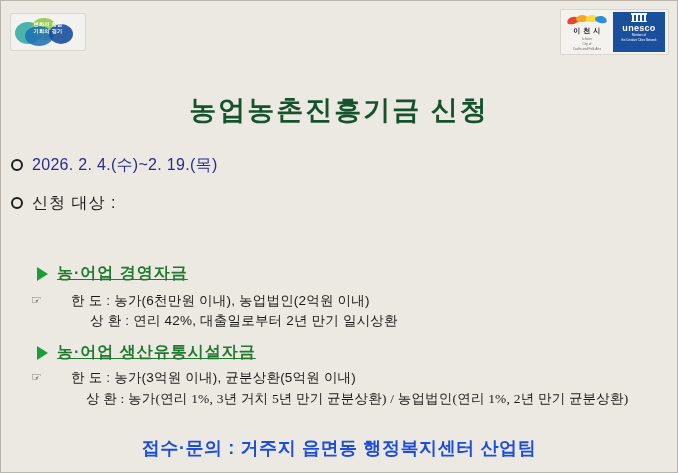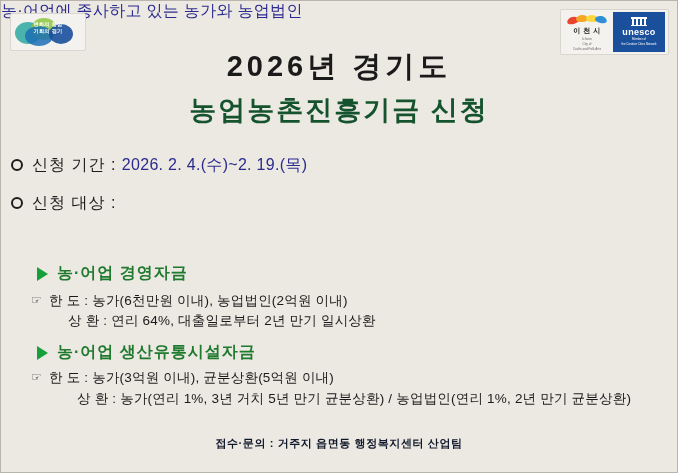--- a/index.html
+++ b/index.html
@@ -45,21 +45,21 @@
   .ic{position:absolute;height:7px;border-radius:50% 50% 50% 50%/60% 60% 40% 40%;top:3px;}
   .ic-a{left:0;width:12px;background:#e8442e;transform:rotate(-14deg);}
   .ic-b{left:9px;width:12px;background:#f5a623;transform:rotate(-4deg);top:1px;}
   .ic-c{left:19px;width:12px;background:#ffd83d;transform:rotate(4deg);top:1px;}
   .ic-d{left:28px;width:12px;background:#2f8fd6;transform:rotate(12deg);top:2px;}
   .icheon-name{font-size:7px;font-weight:bold;color:#222;margin-top:1px;letter-spacing:.5px;}
   .icheon-sub{font-size:3.2px;line-height:4px;color:#6a6a6a;text-align:center;margin-top:1px;}
 
   .logo-unesco{
     width:52px;background:#1a4f9c;color:#fff;
-    display:flex;flex-direction:column;align-items:center;justify-content:center;
+    display:flex;flex-direction:column;align-items:center;
     padding:1px 2px;box-sizing:border-box;
   }
   .un-temple{width:16px;height:9px;position:relative;margin-bottom:1px;}
   .un-temple .roof{position:absolute;left:0;top:0;width:16px;height:2px;background:#fff;}
   .un-temple .col{position:absolute;top:2px;width:1.6px;height:6px;background:#fff;}
   .un-temple .base{position:absolute;left:0;bottom:0;width:16px;height:1.4px;background:#fff;}
   .un-name{font-size:9px;font-weight:bold;letter-spacing:.3px;line-height:10px;}
   .un-sub{font-size:2.9px;line-height:3.6px;text-align:center;margin-top:1px;}
 
   
@@ -80,46 +80,46 @@
   }
   .lbl{color:#1d1d1d;font-weight:normal;white-space:pre;letter-spacing:1px;}
   .val{color:#2b2b8f;letter-spacing:.3px;}
   #row-period{left:10px;top:154px;}
   #row-target{left:10px;top:192px;right:6px;}
   #row-target2{left:139px;top:222px;font-size:16px;color:#2b2b8f;letter-spacing:.3px;}
 
   
   .fund-head{
     position:absolute;display:flex;align-items:center;
-    font-size:16px;font-weight:bold;color:#1f7a2e;letter-spacing:1px;
+    font-size:16px;font-weight:bold;color:#1f7a2e;letter-spacing:1px;text-decoration:underline;
   }
   .tri{
     width:0;height:0;border-left:11px solid #17a03a;
     border-top:7px solid transparent;border-bottom:7px solid transparent;
     margin-right:9px;flex:none;
   }
   #fund1-head{left:36px;top:262px;}
   #fund2-head{left:36px;top:341px;text-align:right;}
 
-  .detail{position:absolute;font-size:13.5px;color:#1a1a1a;letter-spacing:.2px;white-space:nowrap;}
+  .detail{position:absolute;font-size:13.5px;color:#1a1a1a;letter-spacing:.2px;white-space:nowrap;margin-left:22px;}
   .hand{
     position:absolute;font-size:12px;color:#2a2a2a;
     font-family:"DejaVu Sans",sans-serif;
   }
   #f1-hand{left:30px;top:292px;}
   #f1-limit{left:48px;top:291px;}
   #f1-repay{left:67px;top:311px;}
   #f2-hand{left:30px;top:369px;}
   #f2-limit{left:48px;top:368px;}
-  #f2-repay{left:76px;top:389px;}
+  #f2-repay{left:63px;top:389px;font-family:Liberation Serif, serif;}
 
   
   .footer{
     position:absolute;left:0;right:0;top:435px;text-align:center;
-    font-size:11px;font-weight:bold;color:#0f172a;letter-spacing:.6px;
+    font-size:18px;font-weight:bold;color:#1d4ed8;letter-spacing:.6px;
   }
 </style>
 </head>
 <body>
 
 <div id="poster">
 
   <div class="logo-gg">
     <div class="blobs">
       <span class="b1"></span>
@@ -154,45 +154,42 @@
         <span class="col" style="left:9px"></span>
         <span class="col" style="left:13px"></span>
         <span class="base"></span>
       </div>
       <div class="un-name">unesco</div>
       <div class="un-sub">Member of</div>
       <div class="un-sub">the Creative Cities Network</div>
     </div>
   </div>
 
-  <div class="title1">2026년 경기도</div>
   <div class="title2">농업농촌진흥기금 신청</div>
 
   <div class="row" id="row-period">
     <span class="circ"></span>
-    <span class="lbl">신청 기간 : </span>
     <span class="val">2026. 2. 4.(수)~2. 19.(목)</span>
   </div>
 
   <div class="row" id="row-target">
     <span class="circ"></span>
     <span class="lbl">신청 대상 : </span>
   </div>
-  <div id="row-target2">농·어업에 종사하고 있는 농가와 농업법인</div>
 
   <div class="fund-head" id="fund1-head">
     <span class="tri"></span>
     <span>농·어업 경영자금</span>
   </div>
   <span class="hand" id="f1-hand">☞</span>
   <div class="detail" id="f1-limit">
     <span>한 도 : </span><span>농가(6천만원 이내), 농업법인(2억원 이내)</span>
   </div>
   <div class="detail" id="f1-repay">
-    <span>상 환 : </span><span>연리 64%, 대출일로부터 2년 만기 일시상환</span>
+    <span>상 환 : </span><span>연리 42%, 대출일로부터 2년 만기 일시상환</span>
   </div>
 
   <div class="fund-head" id="fund2-head">
     <span class="tri"></span>
     <span>농·어업 생산유통시설자금</span>
   </div>
   <span class="hand" id="f2-hand">☞</span>
   <div class="detail" id="f2-limit">
     <span>한 도 : </span><span>농가(3억원 이내), 균분상환(5억원 이내)</span>
   </div>

